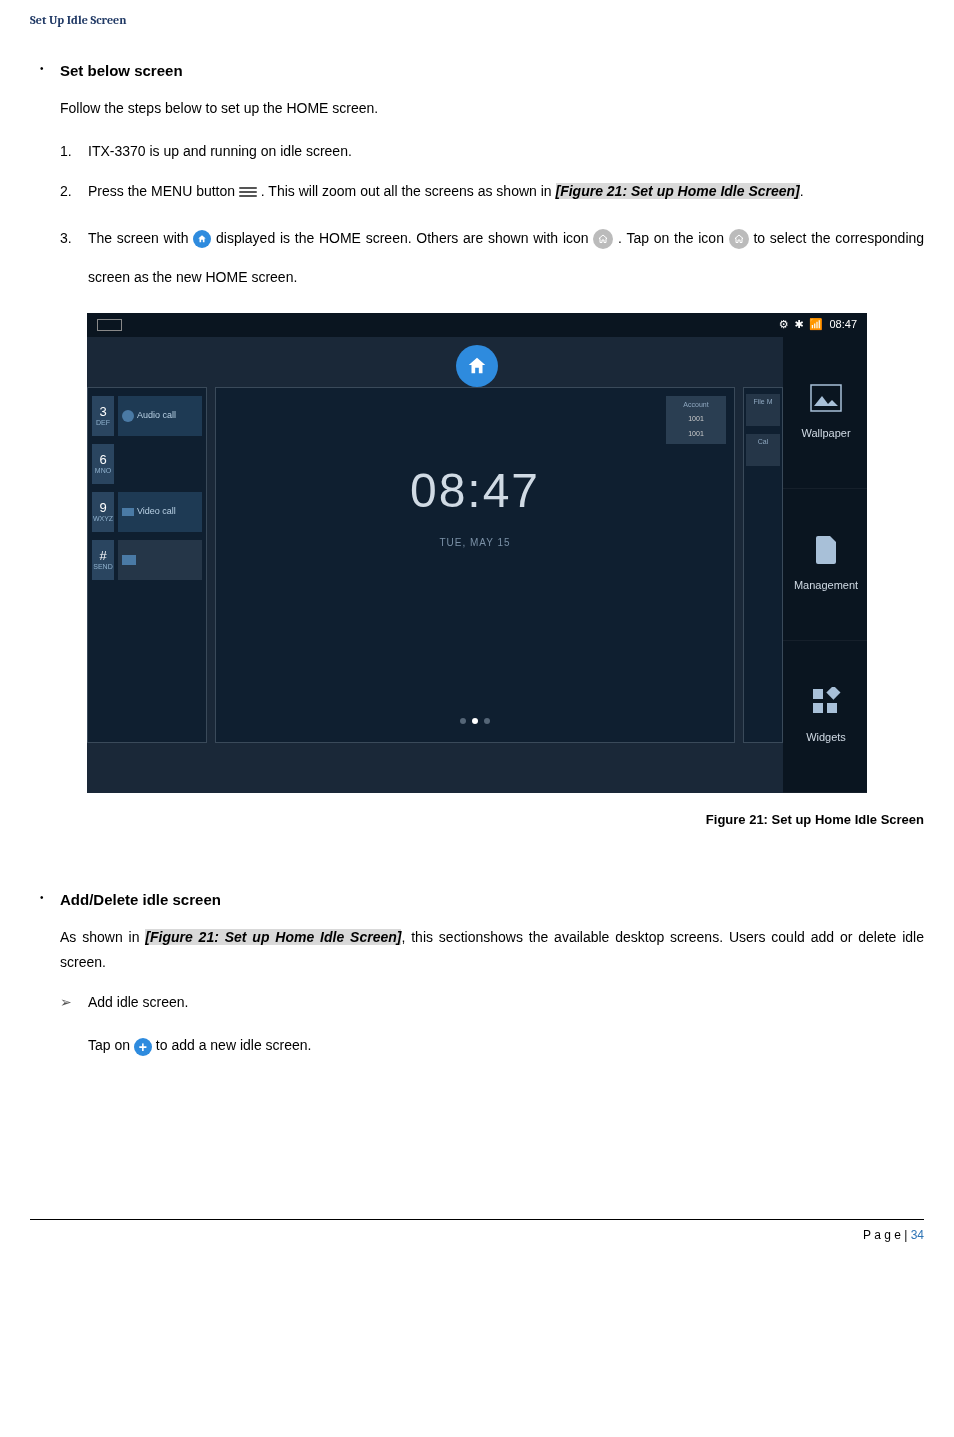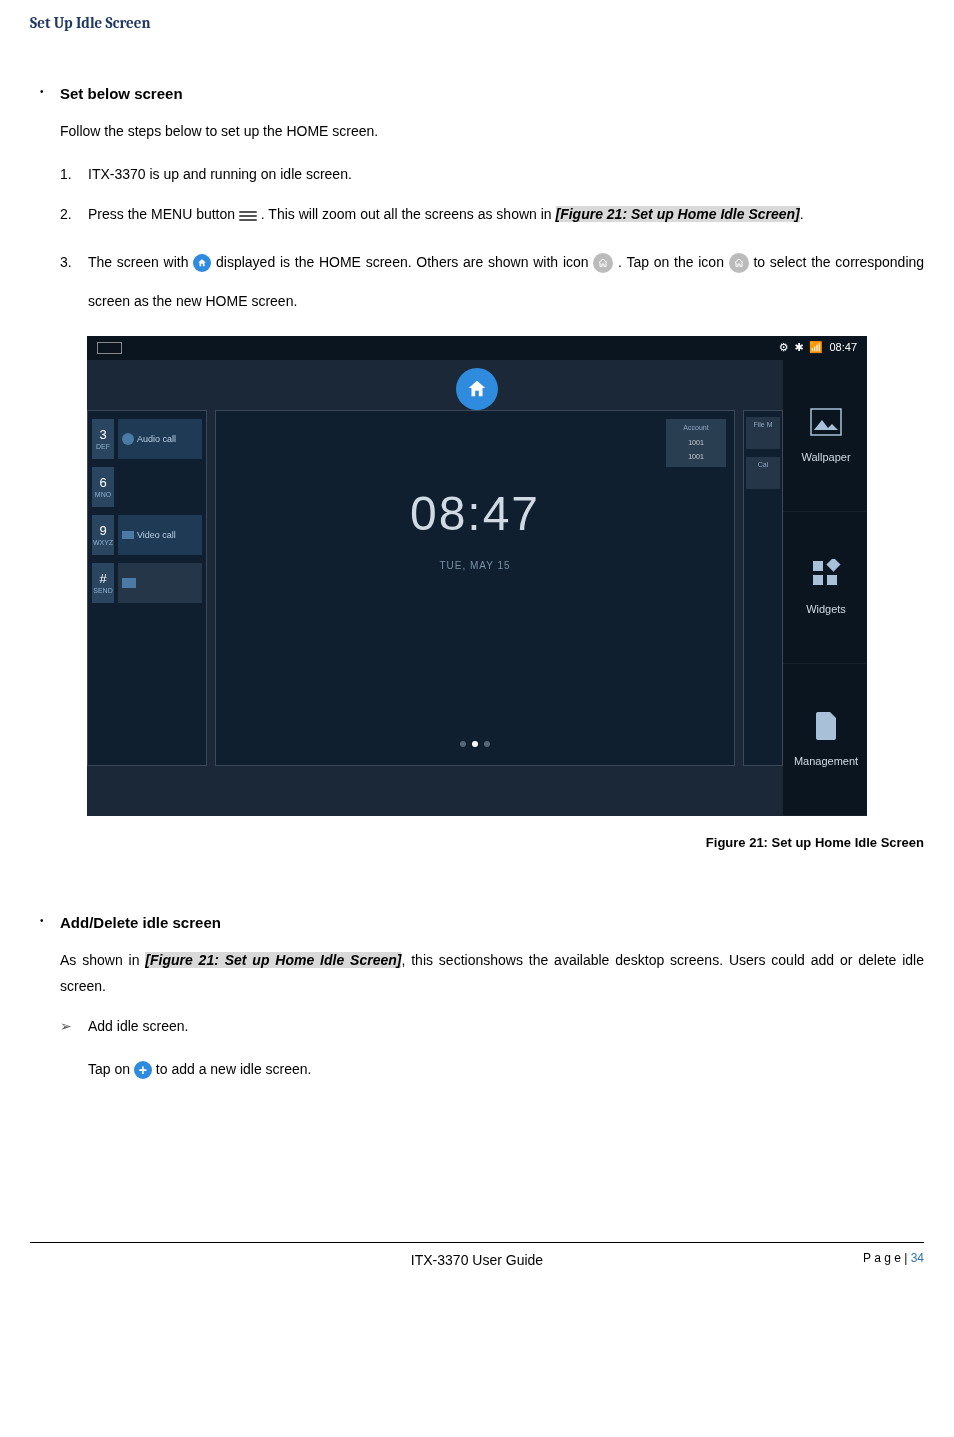--- a/index.html
+++ b/index.html
@@ -14,22 +14,22 @@
       background: white;
       color: #000;
       padding: 10px 30px 20px 30px;
       font-size: 14px;
       line-height: 1.8;
     }
     .section-title {
       color: #1F3864;
       font-family: Cambria, Georgia, serif;
       font-weight: bold;
-      font-size: 15px;
-      margin-bottom: 43px;
+      font-size: 12px;
+      margin-bottom: 25px;
     }
     .sub-heading {
       font-weight: bold;
       font-size: 15px;
       margin-bottom: 12px;
       margin-left: 30px;
     }
     .bullet-item {
       position: relative;
       padding-left: 30px;
@@ -519,37 +519,37 @@
           <div class="side-icon">
             <svg width="32" height="28" viewBox="0 0 32 28">
                 <rect x="1" y="1" width="30" height="26" fill="none" stroke="#a8c0d8" stroke-width="1.5"></rect>
                 <polygon points="4,22 12,12 18,20 22,16 28,22" fill="#a8c0d8"></polygon>
               </svg>
           </div>
           <span>Wallpaper</span>
         </div>
         <div class="side-item">
           <div class="side-icon">
+            <svg width="28" height="32" viewBox="0 0 28 32">
+                <path d="M6 2h12l6 6v20a2 2 0 0 1-2 2H6a2 2 0 0 1-2-2V4a2 2 0 0 1 2-2z" fill="#a8c0d8"></path>
+              </svg>
+          </div>
+          <span>Management</span>
+        </div>
+        <div class="side-item">
+          <div class="side-icon">
             <svg width="30" height="30" viewBox="0 0 30 30">
                 <rect x="2" y="2" width="10" height="10" fill="#a8c0d8"></rect>
                 <rect x="2" y="16" width="10" height="10" fill="#a8c0d8"></rect>
                 <rect x="16" y="16" width="10" height="10" fill="#a8c0d8"></rect>
                 <rect x="16" y="0" width="10" height="10" fill="#a8c0d8" transform="rotate(45 21 7)"></rect>
               </svg>
           </div>
           <span>Widgets</span>
         </div>
-        <div class="side-item">
-          <div class="side-icon">
-            <svg width="28" height="32" viewBox="0 0 28 32">
-                <path d="M6 2h12l6 6v20a2 2 0 0 1-2 2H6a2 2 0 0 1-2-2V4a2 2 0 0 1 2-2z" fill="#a8c0d8"></path>
-              </svg>
-          </div>
-          <span>Management</span>
-        </div>
       </div>
     </div>
   </div>
   <div class="figure-caption">Figure 21: Set up Home Idle Screen</div>
 </div>
 
 <div style="height:40px"></div>
 
 <div class="bullet-item">
   <div class="sub-heading" style="margin-left:0">Add/Delete idle screen</div>
@@ -566,14 +566,13 @@
 <p class="sub-body">
   <span>Tap on</span>
   <span class="plus-icon"></span>
   <span>to add a new idle screen.</span>
 </p>
 
 <div class="footer">
   <div class="footer-page">
     <span>P a g e | </span><span class="num">34</span>
   </div>
-  <div class="footer-title">ITX-3370 User Guide</div>
 </div>
 
 </body></html>

